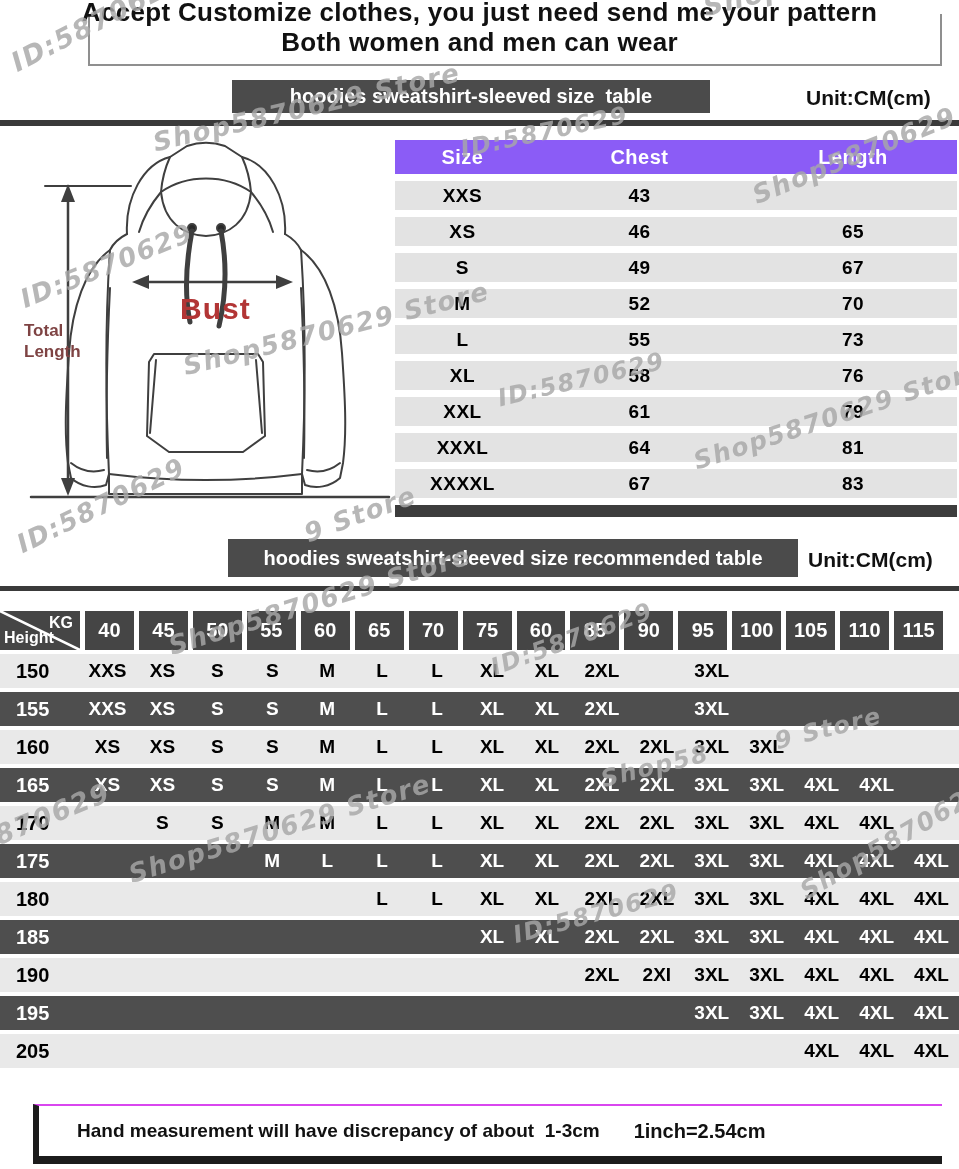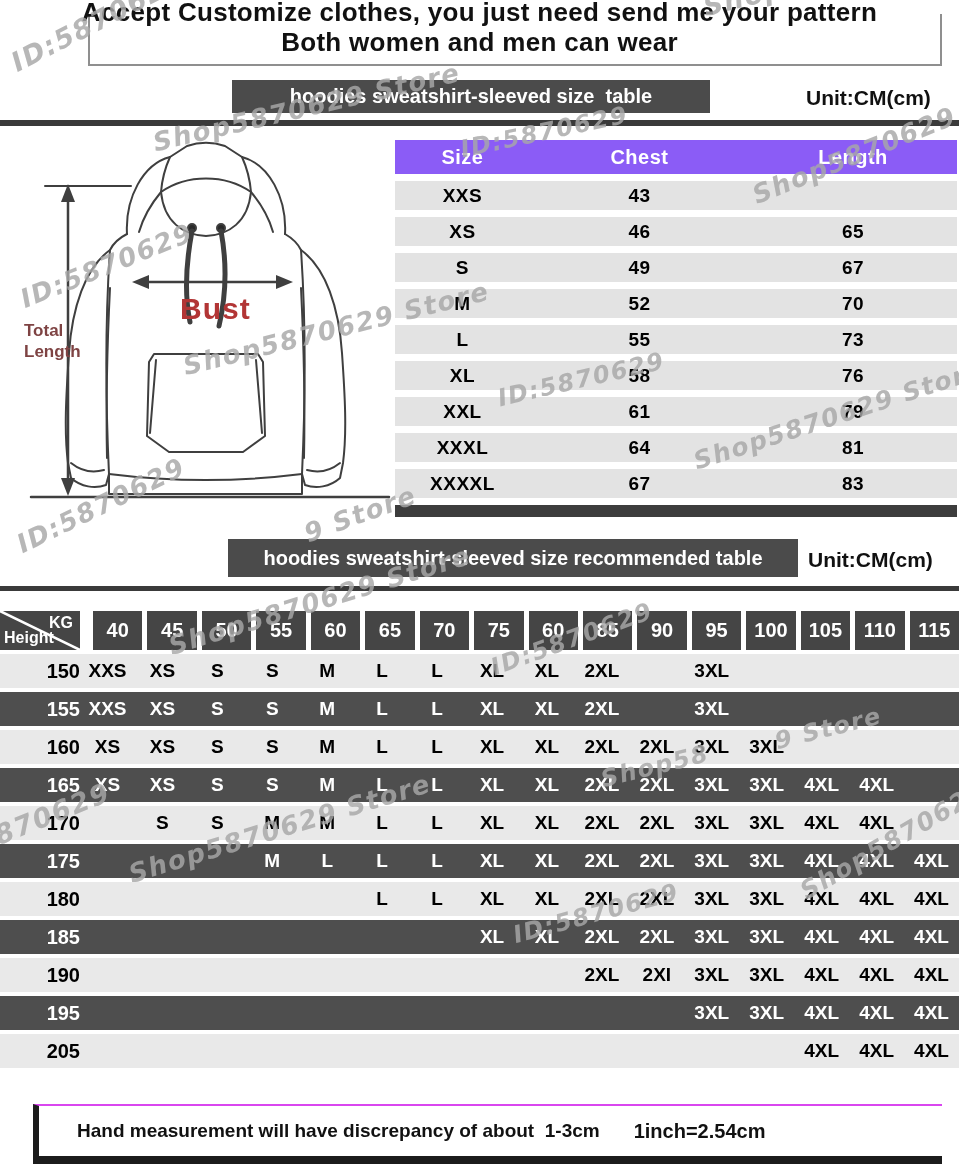--- a/index.html
+++ b/index.html
@@ -37,31 +37,31 @@
   
   .size-table{left:395px;top:140px;width:562px}
   .st-header{display:flex;align-items:center;height:34px;background:#8b5cf6;color:#fff;font-weight:bold;font-size:20px}
   .st-row{display:flex;align-items:center;height:29px;margin-top:7px;background:#e3e3e3;color:#000;font-weight:bold;font-size:19px}
   .st-cell{text-align:center;letter-spacing:.5px}
   .st-c0{width:24%}.st-c1{width:39%}.st-c2{width:37%}
   .st-bottom{height:12px;margin-top:7px;background:#3d3d3d}
   
   .matrix{left:0;top:611px;width:959px}
   .mx-header{display:flex;height:39px}
-  .mx-corner{width:80px;min-width:80px;background:#454545;position:relative;margin-right:13px}
+  .mx-corner{width:80px;min-width:80px;background:#454545;position:relative;margin-right:5px}
   .mx-corner svg{position:absolute;inset:0}
   .mx-kg{position:absolute;top:3px;right:7px;color:#fff;font-weight:bold;font-size:16px}
   .mx-heightlbl{position:absolute;bottom:3px;left:4px;color:#fff;font-weight:bold;font-size:16px}
   .mx-hcell{flex:1;margin-right:5px;background:#454545;color:#fff;font-weight:bold;font-size:20px;
     display:flex;align-items:center;justify-content:center}
-  .mx-hcell:last-child{margin-right:0}
+  .mx-hcell:last-child{margin-right:16px}
   .mx-row{display:flex;align-items:center;height:34px;margin-top:4px;font-weight:bold;font-size:19px}
   .mx-row.light{background:#e9e9e9;color:#000}
   .mx-row.dark{background:#4e4e4e;color:#fff}
-  .mx-label{width:80px;min-width:80px;padding-left:16px;box-sizing:border-box;font-size:20px;text-align:right}
+  .mx-label{width:80px;min-width:80px;padding-left:16px;box-sizing:border-box;font-size:20px;text-align:left}
   .mx-cell{flex:1;text-align:center;white-space:nowrap}
   
   .footer{left:33px;top:1104px;width:903px;height:50px;box-sizing:content-box;
     border-top:2px solid #d946ef;border-left:6px solid #1c1c1c;border-bottom:8px solid #1c1c1c;
     display:flex;align-items:center;background:#fff}
   .f-note{margin-left:38px;font-size:19px;font-weight:bold;white-space:pre}
   .f-conv{margin-left:34px;font-size:20px;font-weight:bold;white-space:nowrap}
 </style>
 </head>
 <body>

